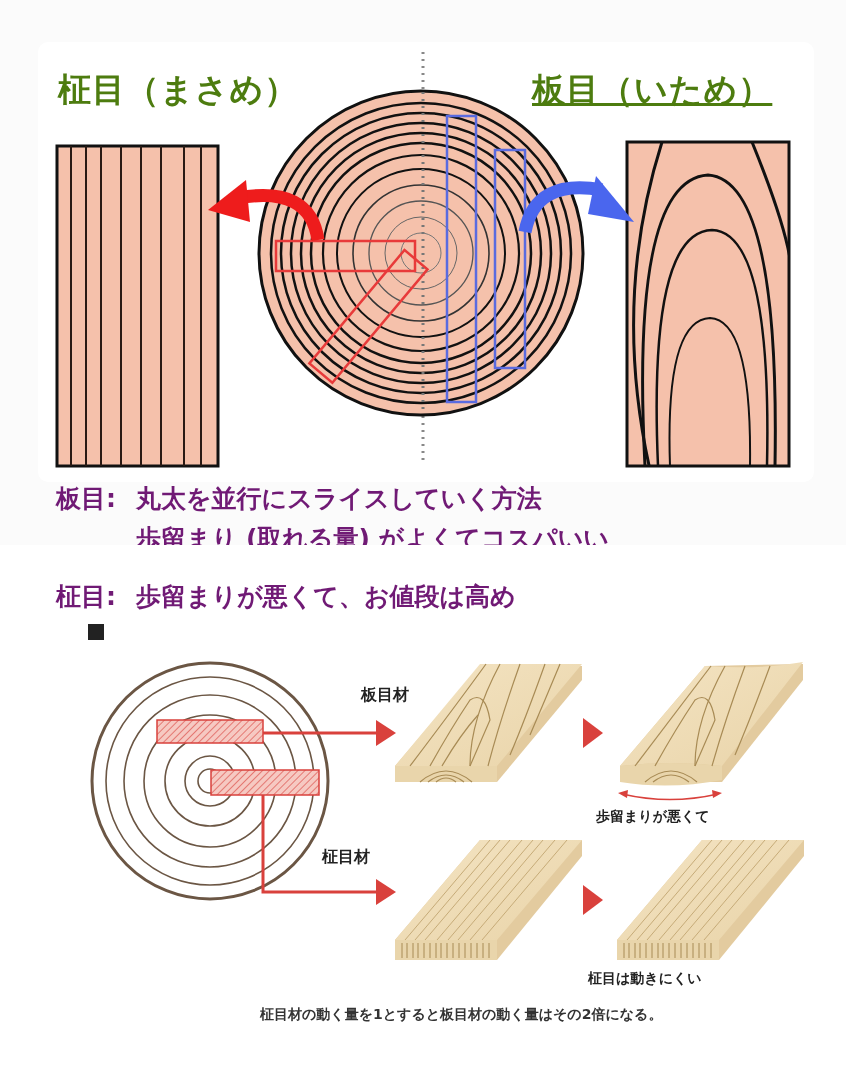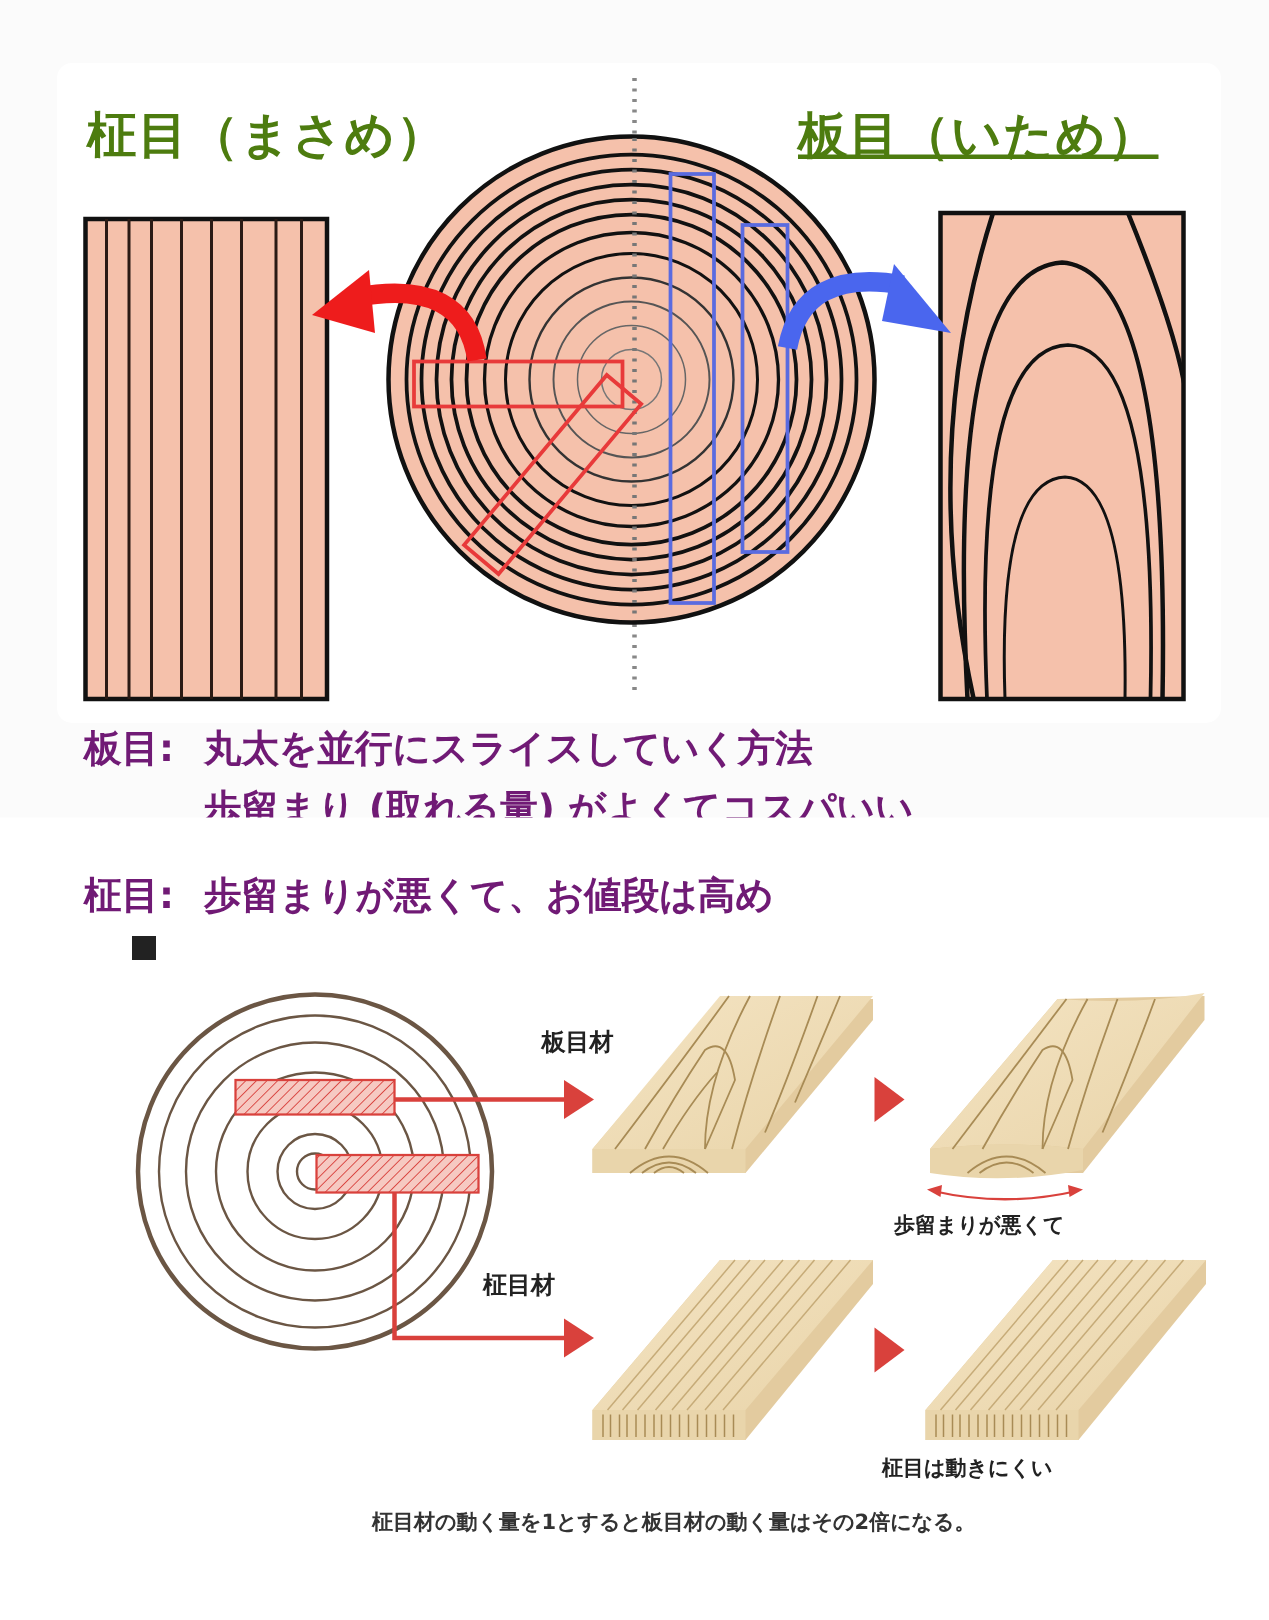--- a/index.html
+++ b/index.html
@@ -10,21 +10,21 @@
     .title-right { left:532px;text-decoration:underline; }
     .top-svg { position:absolute; left:0; top:0; }
     .desc-line { position:absolute; font-size:25px; font-weight:bold; color:#701a75; white-space:nowrap; letter-spacing:0px; }
     .desc-label { display:inline-block; width:80px; }
     .bottom-panel { position:absolute; left:0; top:545px; width:846px; height:535px; background:#ffffff; }
     .sub-heading { position:absolute; left:88px; top:620px; font-size:21px; color:#222; white-space:nowrap; }
     .sub-heading .sq { display:inline-block; width:16px; height:16px; background:#222; margin-right:4px; vertical-align:-1px; }
     .bottom-svg { position:absolute; left:0; top:0; }
     .lbl { position:absolute; font-size:16px; font-weight:bold; color:#222; white-space:nowrap; }
     .caption { position:absolute; font-size:14px; font-weight:bold; color:#222; white-space:nowrap; }
-    .footnote { position:absolute; left:248px; top:1006px; font-size:14px; color:#333; white-space:nowrap; font-weight:bold; }
+    .footnote { position:absolute; left:260px; top:1006px; font-size:14px; color:#333; white-space:nowrap; font-weight:bold; }
   </style>
 </head>
 <body>
 
 <div class="top-panel"></div>
 
 <svg class="top-svg" width="846" height="545" viewBox="0 0 846 545" xmlns="http://www.w3.org/2000/svg">
 
   <line x1="423" y1="52" x2="423" y2="465" stroke="#888" stroke-width="3" stroke-dasharray="2,5"></line>
 

